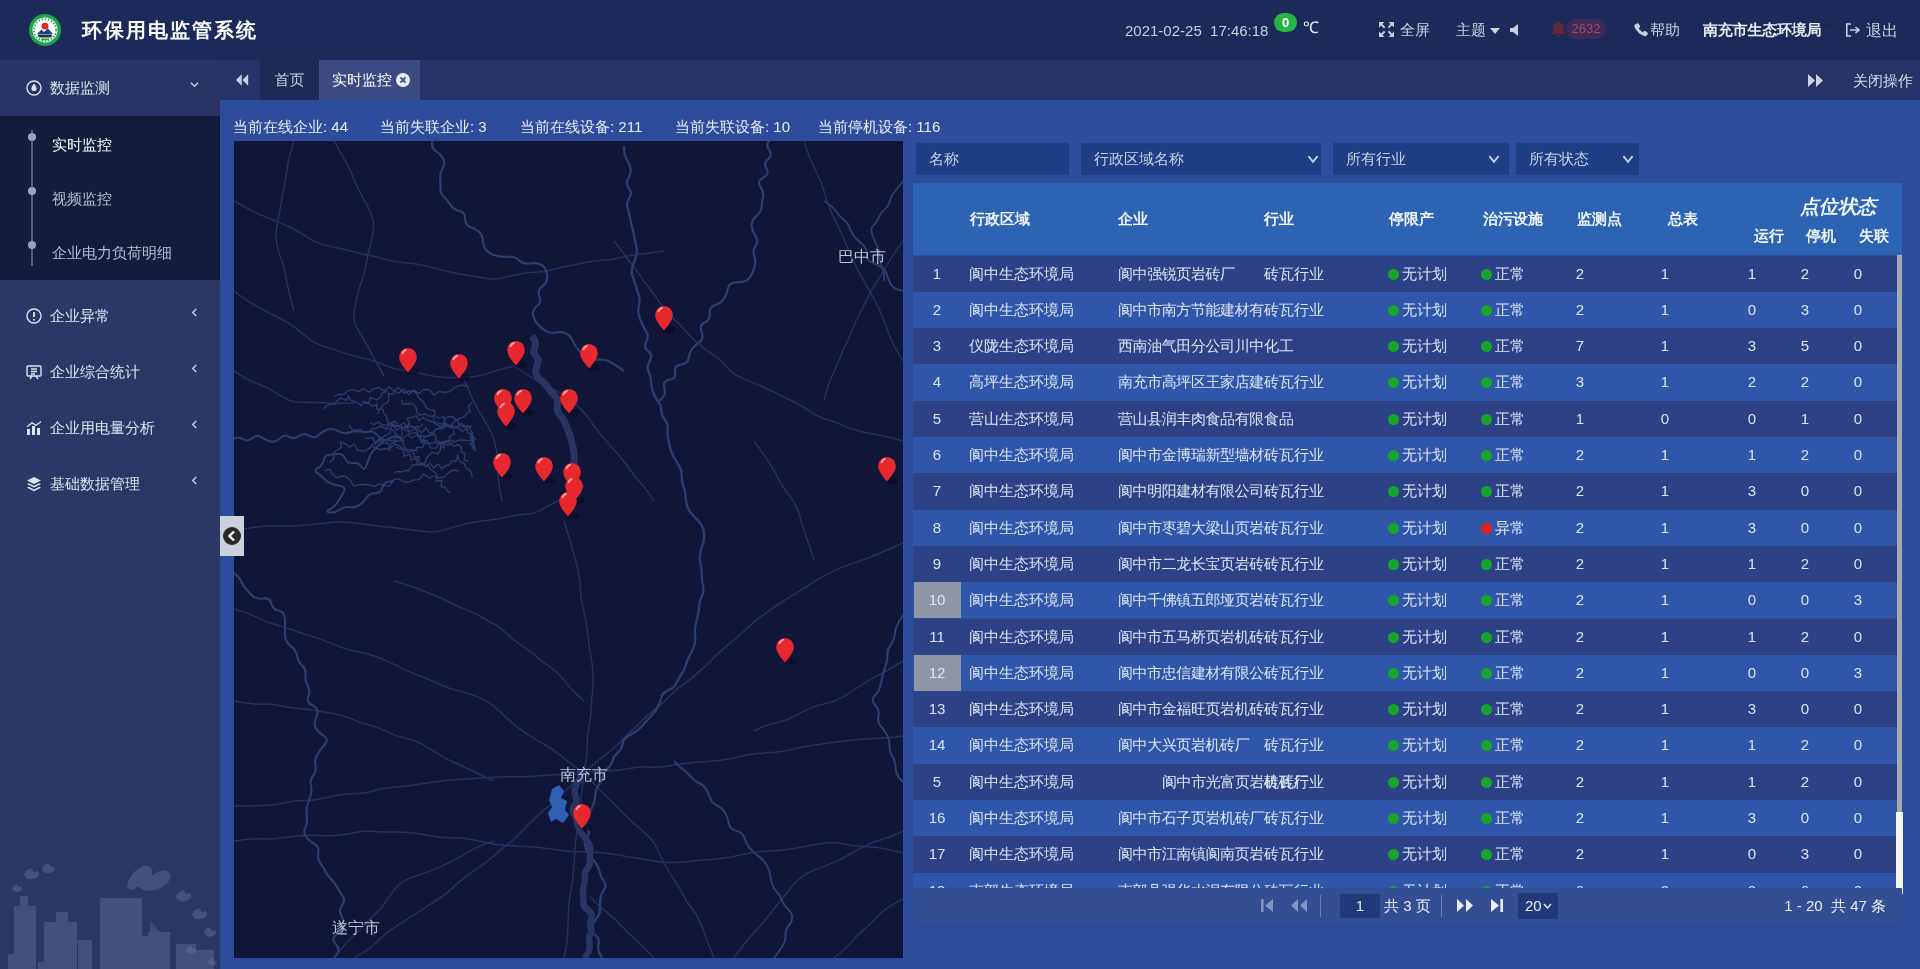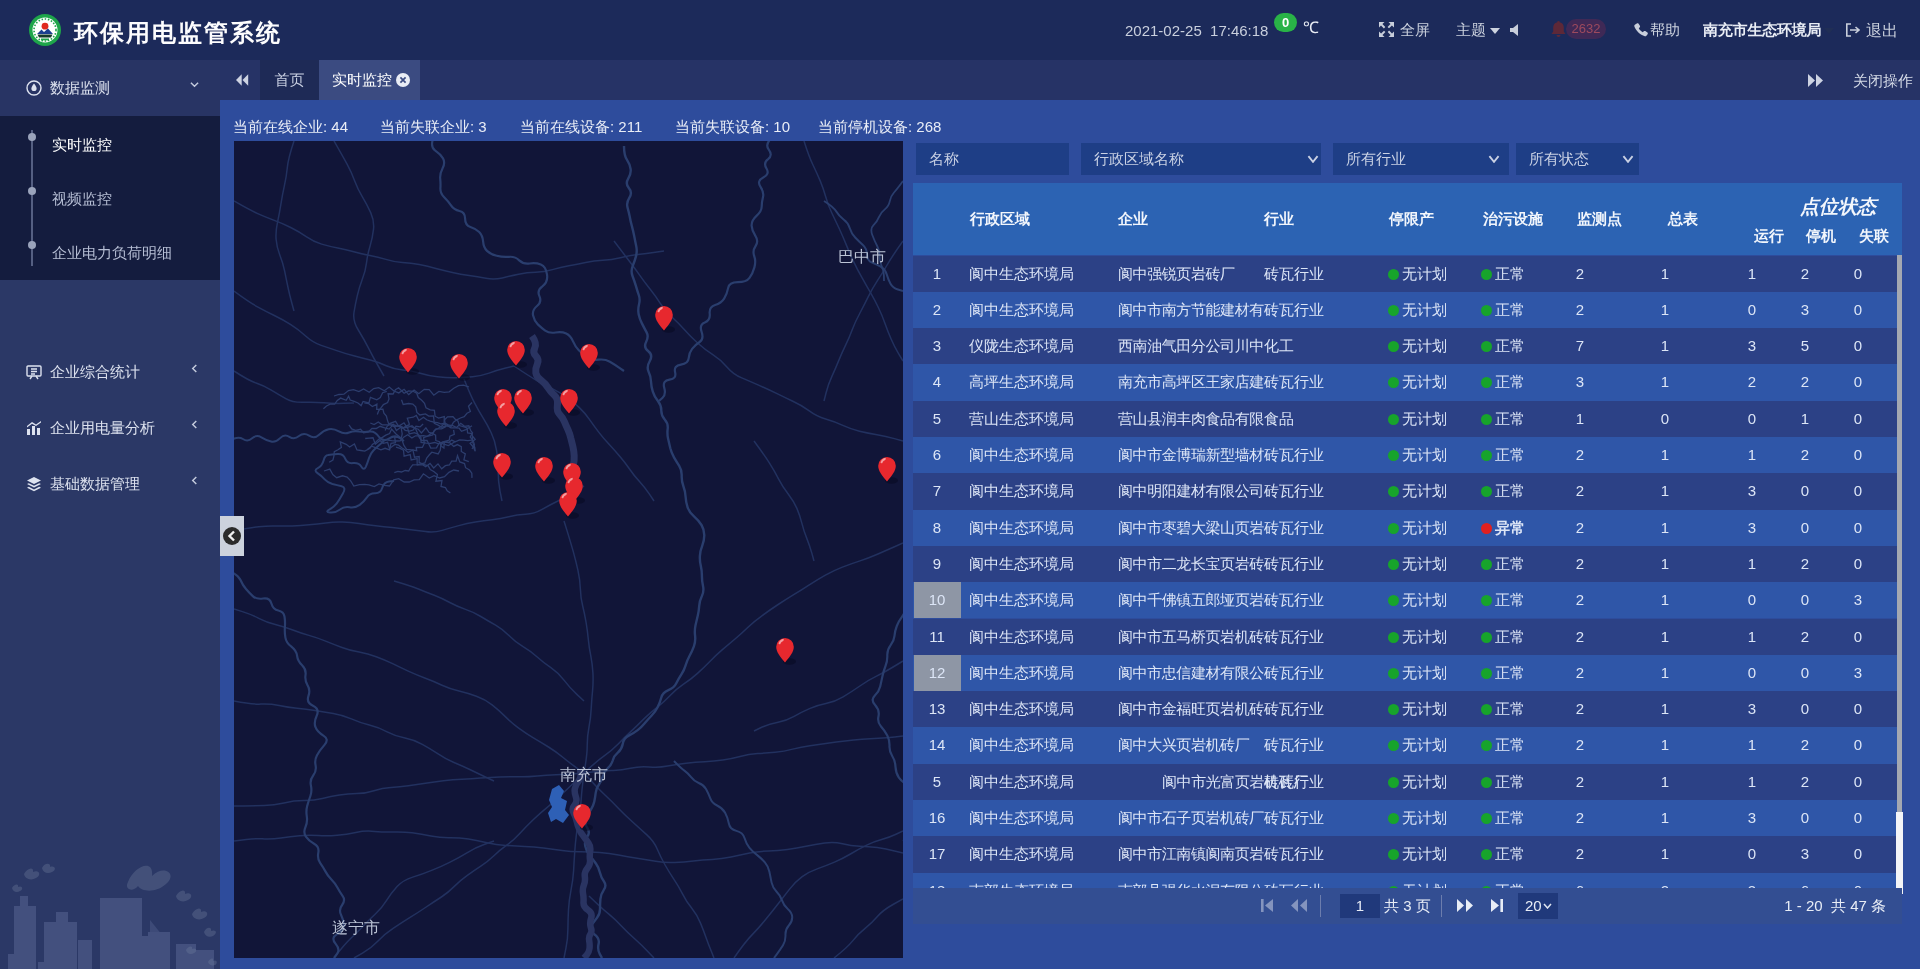--- a/index.html
+++ b/index.html
@@ -2,21 +2,21 @@
 <html lang="zh"><head>
 <meta charset="utf-8">
 <title>环保用电监管系统</title>
 <style>
   * { margin:0; padding:0; box-sizing:border-box; }
   html,body { width:1920px; height:969px; overflow:hidden; background:#2e4c9c;
     font-family:"Liberation Sans",sans-serif; }
   
   #topbar { position:absolute; left:0; top:0; width:1920px; height:60px; background:#1c2a5a; z-index:30; }
   #logo { position:absolute; left:29px; top:14px; width:32px; height:32px; }
-  #title { position:absolute; left:74px; top:17px; font-size:24px; font-weight:bold; color:#fdfdfe; letter-spacing:2px; }
+  #title { position:absolute; left:82px; top:17px; font-size:20px; font-weight:bold; color:#fdfdfe; letter-spacing:2px; }
   .hright { position:absolute; color:#ccd2de; font-size:15px; top:21px; }
   
   #sidebar { position:absolute; left:0; top:60px; width:220px; height:909px; background:#2b3866; z-index:20; overflow:hidden; }
   .mitem { position:absolute; left:0; width:220px; height:56px; color:#dde2ef; font-size:15px; }
   .mitem .txt { position:absolute; left:50px; top:19px; }
   .mitem .chev { position:absolute; right:21px; top:20px; width:9px; height:9px; }
   .micon { position:absolute; left:26px; top:20px; width:16px; height:16px; }
   #submenu { position:absolute; left:0; top:56px; width:220px; height:164px; background:#141c3e; }
   .sline { position:absolute; left:31px; top:14px; width:2px; height:136px; background:#555f82; }
   .sdot { position:absolute; left:28px; width:8px; height:8px; border-radius:50%; background:#9aa3bb; }
@@ -107,20 +107,30 @@
       </svg>
   </div>
   <div id="submenu">
     <div class="sline"></div>
     <div class="sdot" style="top:17px;"></div>
     <div class="sdot" style="top:71px;"></div>
     <div class="sdot" style="top:125px;"></div>
     <div class="sitem" style="top:20px; color:#ffffff;">实时监控</div>
     <div class="sitem" style="top:74px;">视频监控</div>
     <div class="sitem" style="top:128px;">企业电力负荷明细</div>
+  </div>
+  <div class="mitem" style="top:228px;">
+    <svg class="micon" viewBox="0 0 16 16" fill="none" stroke="#dde2ef" stroke-width="1.4">
+      <circle cx="8" cy="8" r="7"></circle>
+        <path d="M8 4 v5 M8 11 v1.4" stroke-width="1.8"></path>
+    </svg>
+    <span class="txt">企业异常</span>
+    <svg class="chev" viewBox="0 0 10 10" fill="none" stroke="#c4cbdd" stroke-width="1.6">
+        <path d="M7 1 L3 5 L7 9"></path>
+      </svg>
   </div>
   <div class="mitem" style="top:284px;">
     <svg class="micon" viewBox="0 0 16 16" fill="none" stroke="#dde2ef" stroke-width="1.4">
       <rect x="1" y="2" width="14" height="10" rx="1"></rect>
       <path d="M5 5 h6 M5 7.5 h6 M5 10 h4"></path>
         <path d="M6 12 l-2 3 M10 12 l2 3"></path>
     </svg>
     <span class="txt">企业综合统计</span>
     <svg class="chev" viewBox="0 0 10 10" fill="none" stroke="#c4cbdd" stroke-width="1.6">
         <path d="M7 1 L3 5 L7 9"></path>
@@ -198,21 +208,21 @@
       <path d="M8 0 L15 6.5 L8 13 Z"></path>
   </svg>
   <div style="position:absolute; left:1633px; top:12px; font-size:15px; color:#d6dce8;">关闭操作</div>
 </div>
 
 <div id="content">
   <div class="stat" style="left:13px;">当前在线企业: 44</div>
   <div class="stat" style="left:160px;">当前失联企业: 3</div>
   <div class="stat" style="left:300px;">当前在线设备: 211</div>
   <div class="stat" style="left:455px;">当前失联设备: 10</div>
-  <div class="stat" style="left:598px;">当前停机设备: 268</div>
+  <div class="stat" style="left:598px;">当前停机设备: 116</div>
 
   <svg id="map" viewBox="0 0 669 817">
       <path d="M100.0,0.0 Q108.9,15.6 113.2,23.4 Q117.5,31.3 120.6,39.7 Q123.7,48.1 128.4,55.8 Q133.0,63.5 136.7,71.6 Q140.4,79.8 139.5,88.4 Q138.5,97.0 136.0,105.2 Q133.5,113.4 132.5,121.8 Q131.5,130.3 128.3,138.3 Q125.2,146.4 123.3,154.7 Q121.4,162.9 120.0,171.3 Q118.6,179.7 124.3,189.0 Q130.0,198.3 134.8,207.6 Q139.5,216.9 144.8,226.0 L150.0,235.0" fill="none" stroke="#22315f" stroke-width="1.5"></path>
       <path d="M0.0,150.0 Q15.2,161.2 23.5,165.8 Q31.8,170.3 40.3,174.5 Q48.9,178.6 56.8,183.7 Q64.8,188.8 71.9,195.2 Q79.0,201.5 87.2,204.4 Q95.4,207.2 103.5,209.9 Q111.5,212.7 119.7,214.8 Q127.9,217.0 136.2,219.1 Q144.4,221.2 152.2,224.7 Q159.9,228.2 168.8,228.9 Q177.6,229.5 186.2,232.2 Q194.7,234.8 203.5,235.8 Q212.3,236.8 221.3,236.7 Q230.2,236.6 238.6,235.8 Q247.0,234.9 255.1,232.1 Q263.3,229.2 271.7,227.1 L280.0,225.0" fill="none" stroke="#22315f" stroke-width="1.5"></path>
       <path d="M0.0,390.0 Q16.5,386.6 24.8,385.7 Q33.1,384.8 41.6,385.0 Q50.0,385.1 58.4,384.9 Q66.8,384.6 75.1,383.8 Q83.5,383.0 91.8,381.9 Q100.1,380.7 108.4,381.0 Q116.7,381.2 125.0,382.4 Q133.3,383.7 141.6,384.7 Q149.9,385.8 158.3,386.6 Q166.6,387.5 174.9,388.4 Q183.2,389.2 191.5,390.6 Q199.8,392.0 208.2,389.4 Q216.6,386.8 224.8,384.6 Q233.0,382.4 241.4,381.1 Q249.8,379.8 258.2,378.8 Q266.6,377.8 274.8,375.7 Q283.1,373.5 291.6,373.3 Q300.2,373.1 308.5,368.2 Q316.8,363.3 325.4,359.2 Q333.9,355.1 342.0,350.0 L350.0,345.0" fill="none" stroke="#22315f" stroke-width="1.5"></path>
       <path d="M380.0,100.0 Q390.4,113.7 395.6,120.5 Q400.9,127.3 405.8,134.4 Q410.7,141.5 416.2,148.2 Q421.6,154.9 426.1,162.2 Q430.7,169.5 437.6,175.7 Q444.4,181.9 450.7,188.9 Q457.0,195.9 463.9,202.3 Q470.8,208.6 478.8,213.6 Q486.8,218.7 492.9,225.9 Q499.0,233.1 507.8,236.9 Q516.5,240.6 525.1,244.4 Q533.6,248.1 542.0,252.2 Q550.3,256.3 558.8,260.2 Q567.3,264.0 574.9,269.7 Q582.5,275.4 591.6,278.0 Q600.7,280.6 608.8,284.4 Q616.8,288.1 625.5,290.2 Q634.2,292.2 643.0,293.7 Q651.8,295.2 660.4,297.6 L669.0,300.0" fill="none" stroke="#22315f" stroke-width="1.5"></path>
       <path d="M570.0,0.0 Q575.2,16.3 579.0,24.0 Q582.7,31.7 586.1,39.6 Q589.4,47.5 591.7,55.7 Q594.0,64.0 597.7,71.7 Q601.4,79.5 605.2,87.5 Q608.9,95.5 612.3,103.9 Q615.6,112.2 619.5,120.3 Q623.3,128.4 627.7,136.2 Q632.0,144.0 636.5,151.7 Q641.0,159.5 644.6,167.0 Q648.2,174.5 651.0,182.4 Q653.8,190.3 657.1,198.0 Q660.4,205.7 664.7,212.8 L669.0,220.0" fill="none" stroke="#22315f" stroke-width="1.5"></path>
       <path d="M669.0,100.0 Q658.1,115.3 653.4,123.5 Q648.7,131.6 643.6,139.4 Q638.4,147.3 634.3,155.7 Q630.1,164.2 625.7,172.5 Q621.2,180.7 618.3,188.6 Q615.4,196.5 611.6,204.2 Q607.9,211.9 604.6,219.9 Q601.4,227.8 597.8,235.6 Q594.2,243.3 592.1,251.7 L590.0,260.0" fill="none" stroke="#22315f" stroke-width="1.5"></path>
       <path d="M350.0,632.0 Q335.5,622.0 328.8,616.3 Q322.0,610.6 314.5,606.0 Q307.0,601.4 299.4,596.9 Q291.8,592.3 284.7,587.1 Q277.6,581.9 271.3,575.6 Q265.0,569.2 258.1,563.8 Q251.1,558.4 242.4,555.3 Q233.8,552.2 225.0,550.1 Q216.2,547.9 208.0,544.2 Q199.8,540.4 191.4,537.3 Q183.0,534.1 174.8,530.4 Q166.7,526.7 158.6,522.7 Q150.5,518.7 142.2,515.7 Q133.9,512.7 125.1,511.1 Q116.3,509.6 108.0,506.5 Q99.8,503.4 91.6,500.1 Q83.4,496.8 74.9,494.4 Q66.4,492.0 58.1,488.8 Q49.9,485.7 41.3,483.5 Q32.7,481.4 24.8,477.3 Q16.9,473.2 8.4,470.6 L0.0,468.0" fill="none" stroke="#22315f" stroke-width="1.5"></path>
       <path d="M350.0,632.0 Q331.3,633.5 321.9,633.8 Q312.5,634.1 303.2,635.0 Q293.8,636.0 284.4,635.8 Q275.0,635.6 265.6,635.9 Q256.2,636.2 246.8,637.0 Q237.5,637.8 228.1,638.2 Q218.7,638.6 209.4,639.8 Q200.1,641.1 191.5,642.2 Q182.9,643.3 174.4,644.7 Q165.8,646.0 157.0,646.4 Q148.3,646.9 139.9,649.7 Q131.6,652.5 122.8,652.5 Q114.0,652.6 105.4,654.0 Q96.8,655.4 88.4,657.5 Q80.0,659.7 69.9,659.6 Q59.9,659.6 50.0,662.0 Q40.1,664.4 30.1,664.6 Q20.1,664.7 10.0,664.9 L0.0,665.0" fill="none" stroke="#22315f" stroke-width="1.5"></path>
@@ -483,21 +493,21 @@
         <div class="cell" style="left: 799px; width: 80px; text-align: center;">3</div>
         <div class="cell" style="left: 852px; width: 80px; text-align: center;">0</div>
         <div class="cell" style="left: 905px; width: 80px; text-align: center;">0</div>
       </div>
       <div class="row" style="top: 254.6px; height: 36.3px; background: rgb(47, 86, 168);">
         <div class="cell" style="left: -16px; width: 80px; text-align: center;">8</div>
         <div class="cell" style="left: 56px;">阆中生态环境局</div>
         <div class="cell" style="left: 205px; letter-spacing: -0.42px;">阆中市枣碧大梁山页岩</div>
         <div class="cell" style="left: 351px;">砖瓦行业</div>
         <div class="cell" style="left: 475px;"><span class="dot" style="background:#17a42b;"></span>无计划</div>
-        <div class="cell" style="left: 568px; font-weight: bold;"><span class="dot" style="background:#e02020;"></span>异常</div>
+        <div class="cell" style="left: 568px;"><span class="dot" style="background:#e02020;"></span>异常</div>
         <div class="cell" style="left: 627px; width: 80px; text-align: center;">2</div>
         <div class="cell" style="left: 712px; width: 80px; text-align: center;">1</div>
         <div class="cell" style="left: 799px; width: 80px; text-align: center;">3</div>
         <div class="cell" style="left: 852px; width: 80px; text-align: center;">0</div>
         <div class="cell" style="left: 905px; width: 80px; text-align: center;">0</div>
       </div>
       <div class="row" style="top: 290.9px; height: 36.3px; background: rgb(44, 65, 134);">
         <div class="cell" style="left: -16px; width: 80px; text-align: center;">9</div>
         <div class="cell" style="left: 56px;">阆中生态环境局</div>
         <div class="cell" style="left: 205px; letter-spacing: -0.42px;">阆中市二龙长宝页岩砖</div>

